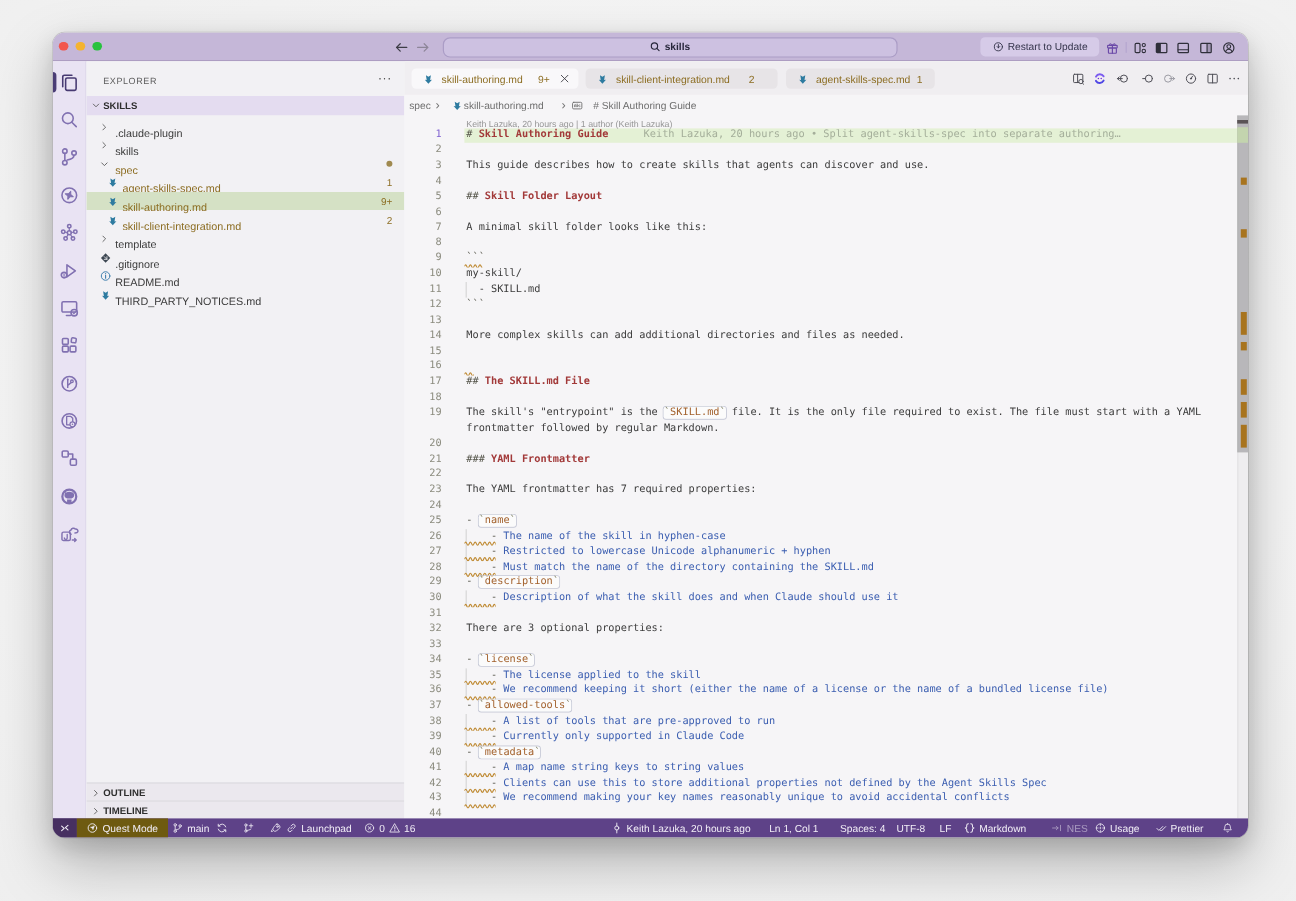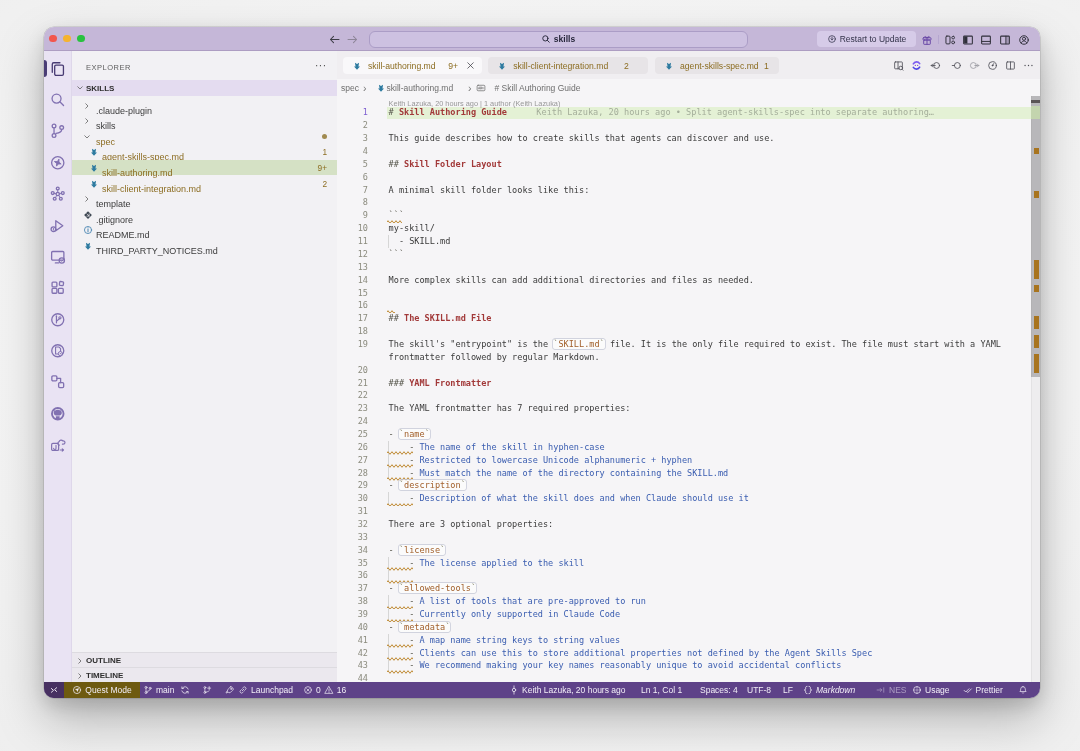--- a/index.html
+++ b/index.html
@@ -595,20 +595,21 @@
           <div class="lnum" style="top:447.71000000000004px">34</div>
           <div class="coderow" style="top:447.71000000000004px"><span class="seg-mark">- </span><span class="chip"><span class="seg-bt">`</span>license<span class="seg-bt">`</span></span></div>
           <div class="lnum" style="top:460.57px">35</div>
           <div class="iguide" style="top:460.57px; height:12.86px; left:50.7px"></div>
           <div class="coderow" style="top:460.57px"><span class="seg-mark">    - </span><span class="seg-blue">The license applied to the skill</span></div>
           <svg class="squig" style="left:49.7px; top:470.17px; width:26.6px" viewBox="0 0 26.6 4.5" preserveAspectRatio="none">
             <path d="M0 3 q1 -2.6 2 0 q1 2.6 2 0 M4 3 q1 -2.6 2 0 q1 2.6 2 0 M8 3 q1 -2.6 2 0 q1 2.6 2 0 M12 3 q1 -2.6 2 0 q1 2.6 2 0 M16 3 q1 -2.6 2 0 q1 2.6 2 0 M20 3 q1 -2.6 2 0 q1 2.6 2 0 M24 3 q1 -2.6 2 0 q1 2.6 2 0 " fill="none" stroke="#bf8a33" stroke-width="1"></path>
           </svg>
           <div class="lnum" style="top:473.43px">36</div>
           <div class="iguide" style="top:473.43px; height:12.86px; left:50.7px"></div>
+          <div class="coderow" style="top:473.43px"><span class="seg-mark">    - </span><span class="seg-blue">We recommend keeping it short (either the name of a license or the name of a bundled license file)</span></div>
           <svg class="squig" style="left:49.7px; top:483.03000000000003px; width:26.6px" viewBox="0 0 26.6 4.5" preserveAspectRatio="none">
             <path d="M0 3 q1 -2.6 2 0 q1 2.6 2 0 M4 3 q1 -2.6 2 0 q1 2.6 2 0 M8 3 q1 -2.6 2 0 q1 2.6 2 0 M12 3 q1 -2.6 2 0 q1 2.6 2 0 M16 3 q1 -2.6 2 0 q1 2.6 2 0 M20 3 q1 -2.6 2 0 q1 2.6 2 0 M24 3 q1 -2.6 2 0 q1 2.6 2 0 " fill="none" stroke="#bf8a33" stroke-width="1"></path>
           </svg>
           <div class="lnum" style="top:486.29px">37</div>
           <div class="coderow" style="top:486.29px"><span class="seg-mark">- </span><span class="chip"><span class="seg-bt">`</span>allowed-tools<span class="seg-bt">`</span></span></div>
           <div class="lnum" style="top:499.15px">38</div>
           <div class="iguide" style="top:499.15px; height:12.86px; left:50.7px"></div>
           <div class="coderow" style="top:499.15px"><span class="seg-mark">    - </span><span class="seg-blue">A list of tools that are pre-approved to run</span></div>
           <svg class="squig" style="left:49.7px; top:508.75px; width:26.6px" viewBox="0 0 26.6 4.5" preserveAspectRatio="none">
             <path d="M0 3 q1 -2.6 2 0 q1 2.6 2 0 M4 3 q1 -2.6 2 0 q1 2.6 2 0 M8 3 q1 -2.6 2 0 q1 2.6 2 0 M12 3 q1 -2.6 2 0 q1 2.6 2 0 M16 3 q1 -2.6 2 0 q1 2.6 2 0 M20 3 q1 -2.6 2 0 q1 2.6 2 0 M24 3 q1 -2.6 2 0 q1 2.6 2 0 " fill="none" stroke="#bf8a33" stroke-width="1"></path>
@@ -748,21 +749,21 @@
         </div>
         <div class="st-item" style="left:656px;">
           <span>Spaces: 4</span>
         </div>
         <div class="st-item" style="left:703px;">
           <span>UTF-8</span>
         </div>
         <div class="st-item" style="left:739px;">
           <span>LF</span>
         </div>
-        <div class="st-item" style="left:759px;font-style:italic;">
+        <div class="st-item" style="left:759px;">
           <span class="st-icon">
             <svg viewBox="0 0 16 16" width="100%" height="100%" fill="none" stroke="currentColor" stroke-width="1.2" stroke-linecap="round" stroke-linejoin="round">
               <path d="M6.4 2.2C4.9 2.2 4.2 3 4.2 4.4v1.5c0 1.1-.7 1.8-2 2.1 1.3.3 2 1 2 2.1v1.5c0 1.4.7 2.2 2.2 2.2" stroke-width="1.35"></path>
               <path d="M9.6 2.2c1.5 0 2.2.8 2.2 2.2v1.5c0 1.1.7 1.8 2 2.1-1.3.3-2 1-2 2.1v1.5c0 1.4-.7 2.2-2.2 2.2" stroke-width="1.35"></path>
             </svg>
           </span>
           <span>Markdown</span>
         </div>
         <div class="st-item st-dim" style="left:832px;">
           <span class="st-icon">

